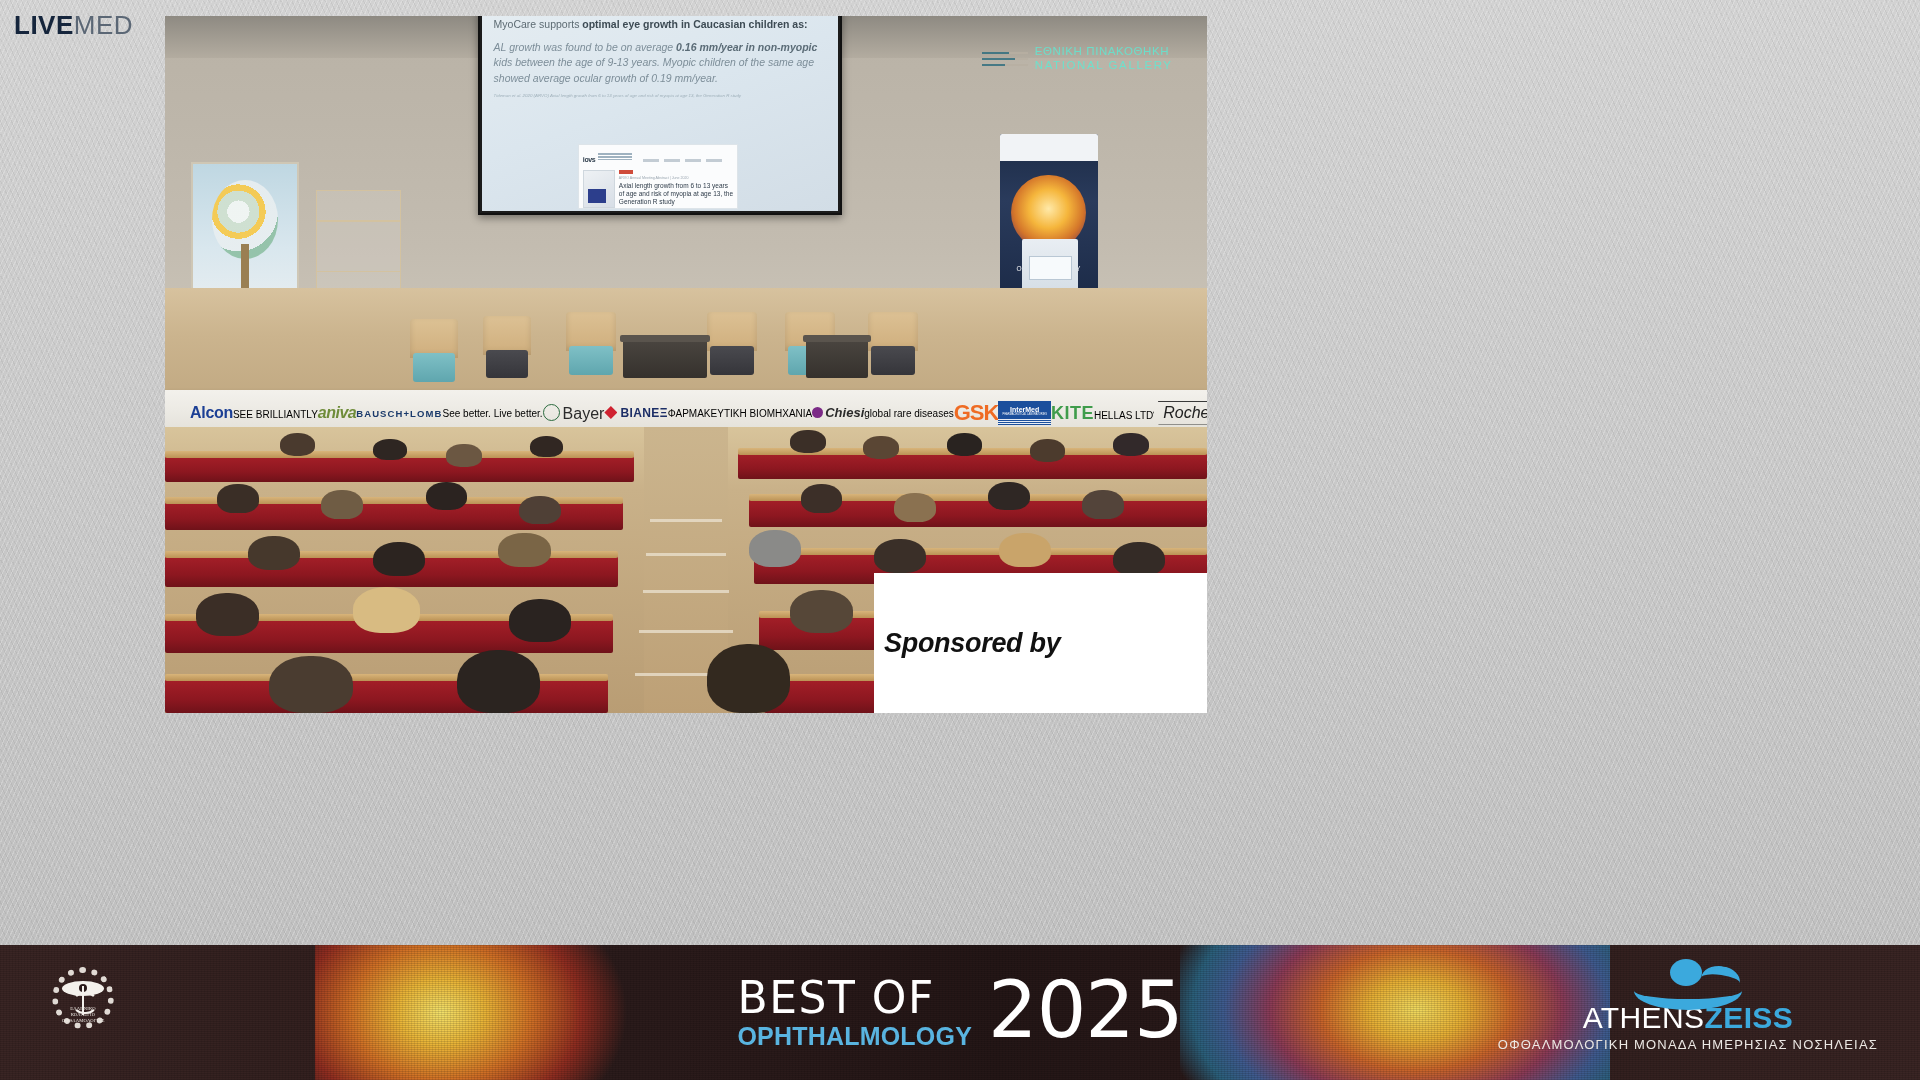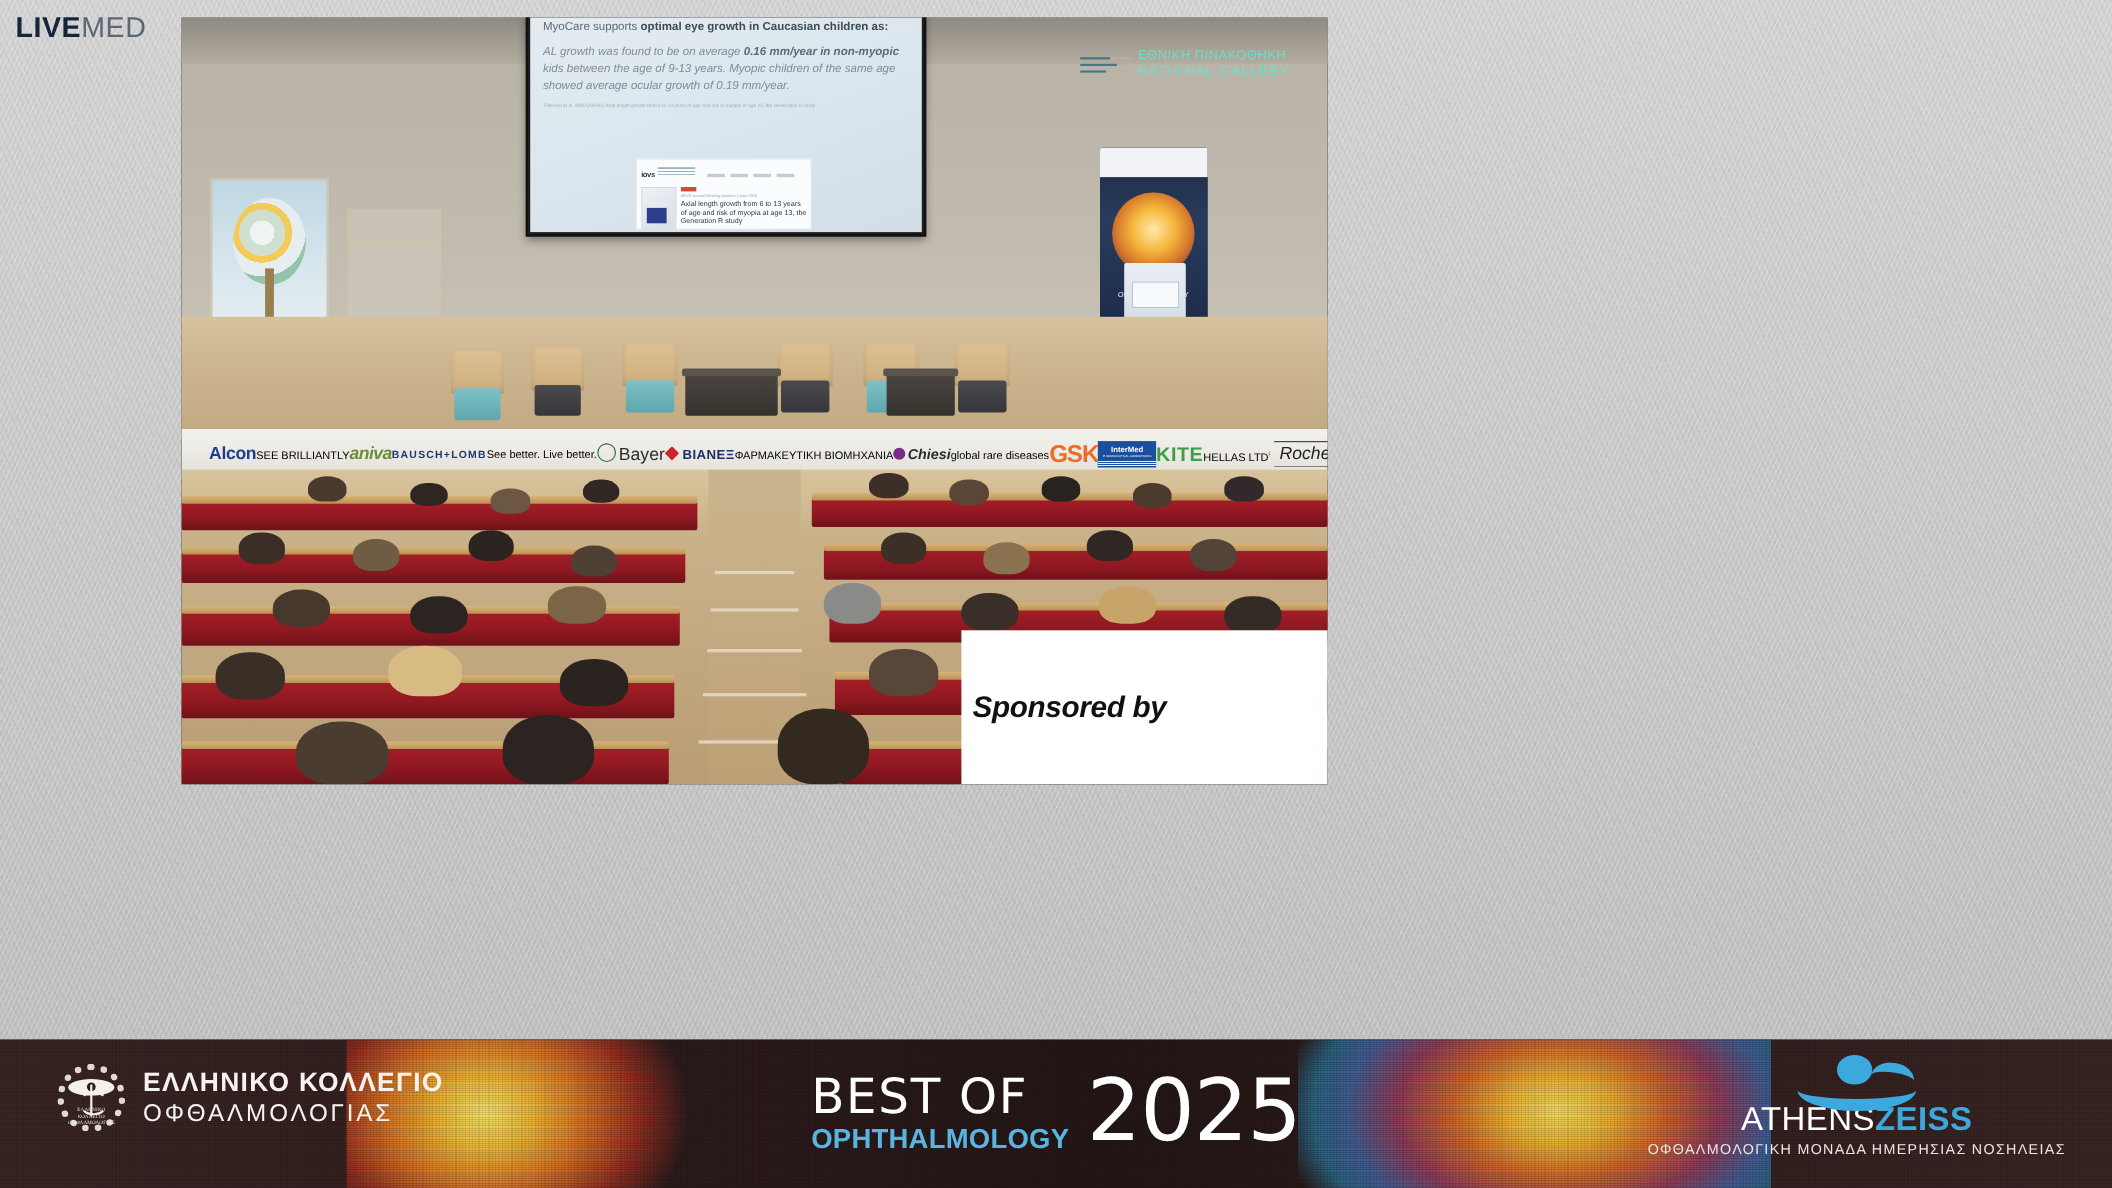--- a/index.html
+++ b/index.html
@@ -465,24 +465,20 @@
 
   <div id="bb-hco">
     <div class="emblem">
       <div class="wreath"></div>
       <div class="eye"></div>
       <div class="pupil"></div>
       <div class="rod"></div>
       <div class="snk"></div>
       <div class="cap">ΕΛΛΗΝΙΚΟ ΚΟΛΛΕΓΙΟ ΟΦΘΑΛΜΟΛΟΓΙΑΣ</div>
     </div>
-    <div class="tx">
-      <div class="l1">ΕΛΛΗΝΙΚΟ ΚΟΛΛΕΓΙΟ</div>
-      <div class="l2">ΟΦΘΑΛΜΟΛΟΓΙΑΣ</div>
-    </div>
   </div>
 
   <div id="bb-title">
     <div class="stack">
       <div class="t1">BEST OF</div>
       <div class="t2">OPHTHALMOLOGY</div>
     </div>
     <div class="yr">2025</div>
   </div>
 

